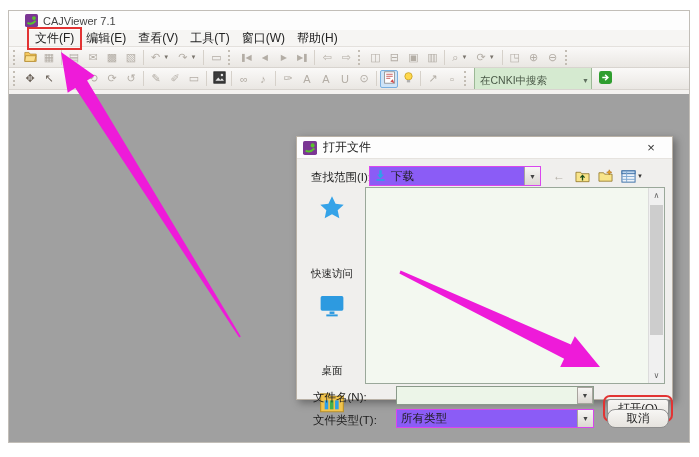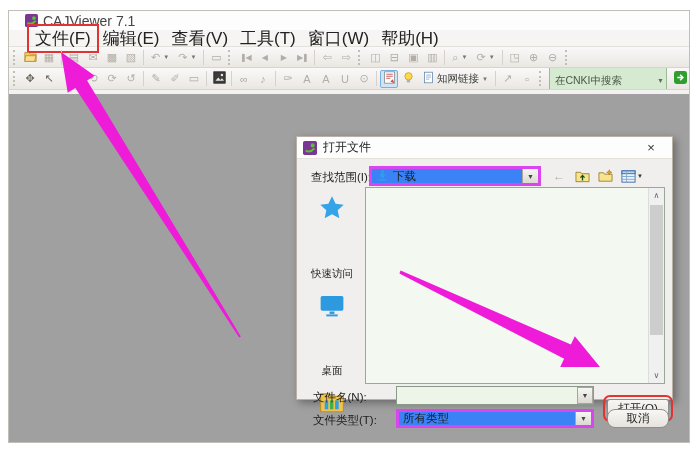--- a/index.html
+++ b/index.html
@@ -5,24 +5,24 @@
   * { margin:0; padding:0; box-sizing:border-box; }
   html,body { width:699px; height:457px; background:#ffffff; overflow:hidden;
               font-family:"Liberation Sans","DejaVu Sans",sans-serif; }
   #stage { position:relative; width:699px; height:457px; background:#fff; }
 
   
   #app { position:absolute; left:8px; top:10px; width:682px; height:433px;
          border:1px solid #c2beb8; background:#f4f2f0; }
   #titlebar { height:19px; background:#fdfdfd; display:flex; align-items:center;
               padding-left:16px; gap:5px; }
-  #titlebar .ttl { font-size:14px; color:#444; }
+  #titlebar .ttl { font-size:11px; color:#444; }
   #menubar { height:17px; background:#f6f5f3; display:flex; align-items:center;
              padding-left:20px; border-bottom:1px solid #e4e1dd; }
-  .menu-item { font-size:17px; color:#222; padding:1px 6px; white-space:nowrap; }
+  .menu-item { font-size:12px; color:#222; padding:1px 6px; white-space:nowrap; }
   .menu-item.boxed { outline:2px solid var(--anno-red); outline-offset:0px; }
 
   .toolbar { display:flex; align-items:center; padding:1px 2px; gap:1px;
              background:linear-gradient(#faf9f8,#eae7e3);
              border-bottom:1px solid #d8d4cf; overflow:hidden; }
   #toolbar1 { height:21px; }
   #toolbar2 { height:22px; }
   .tbtn { width:18px; height:18px; display:inline-flex; align-items:center; justify-content:center;
           border:1px solid transparent; border-radius:2px; background:transparent;
           font-size:11px; color:#6b6259; flex:0 0 auto; padding:0; }
@@ -47,21 +47,21 @@
   #dialog { position:absolute; left:296px; top:136px; width:377px; height:264px;
             background:#f0efed; border:1px solid #b9b1a6;
             box-shadow:3px 3px 8px rgba(0,0,0,.35); }
   #dlg-title { height:22px; background:#fdfdfd; border-bottom:1px solid #e6e3df;
                display:flex; align-items:center; padding:0 6px; gap:6px; }
   #dlg-title .ttl { font-size:12px; color:#222; flex:1; }
   #dlg-close { width:30px; height:20px; border:none; background:transparent;
                font-size:13px; color:#333; }
   .dlg-label { position:absolute; font-size:11.5px; color:#1d1d1d; white-space:nowrap; }
 
-  .combo { position:absolute; height:20px; border:3px solid #d946ef; background:#3b82f6;
+  .combo { position:absolute; height:20px; border:1px solid #d946ef; background:#8b5cf6;
            display:flex; align-items:center; }
   .combo .val { flex:1; font-size:11.5px; color:#1d1d1d; padding-left:4px;
                 display:flex; align-items:center; gap:4px; white-space:nowrap; overflow:hidden; }
   .combo .dd  { width:16px; align-self:stretch; border-left:1px solid #a8a49e;
                 background:linear-gradient(#f7f6f4,#dcd8d2); display:flex;
                 align-items:center; justify-content:center; font-size:7px; color:#444; }
   .combo svg { width:13px; height:13px; }
 
   #dlg-nav { position:absolute; left:252px; top:29px; display:flex; align-items:center; gap:3px; }
   .nav-btn { width:20px; height:20px; border:1px solid transparent; background:transparent;
@@ -285,28 +285,20 @@
               <path d="M4 4h8M4 6.5h8M4 9h5" stroke="#c04040"></path>
               <path d="M9 13l3-3 2 5z" fill="#d04848"></path>
             </svg></span>
         </button>
         <button class="tbtn">
           <span><svg viewBox="0 0 16 16">
               <circle cx="8" cy="6.5" r="4.5" fill="#ffd84d" stroke="#c8a020"></circle>
               <rect x="6" y="11" width="4" height="3" fill="#b0b0b0"></rect>
             </svg></span>
         </button>
-        <button class="tbtn wide">
-          <span><svg viewBox="0 0 16 16">
-              <rect x="3" y="1.5" width="10" height="13" fill="#fff" stroke="#6a8ab0"></rect>
-              <path d="M5 5h6M5 7.5h6M5 10h4" stroke="#88a8c8"></path>
-            </svg></span>
-          <span class="lbl">知网链接</span>
-          <span class="caret">▼</span>
-        </button>
         <div class="sep"></div>
         <button class="tbtn dis">
           <span>↗</span>
         </button>
         <button class="tbtn dis">
           <span>▫</span>
         </button>
         <div class="grip"></div>
         <div class="search-combo">
           <span class="txt">在CNKI中搜索</span>

